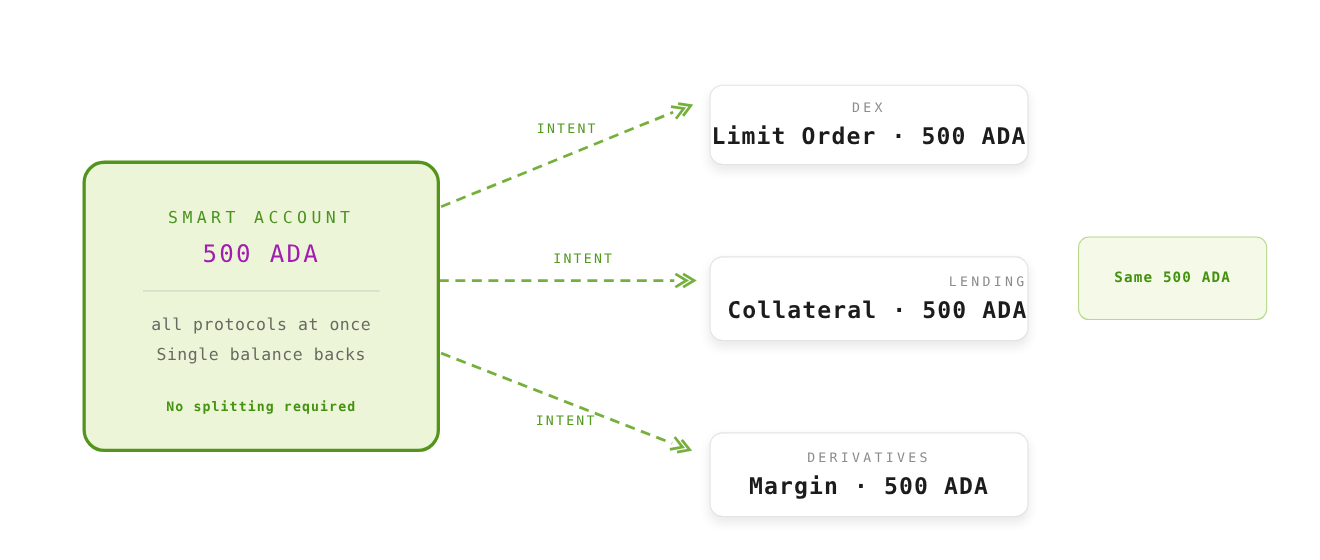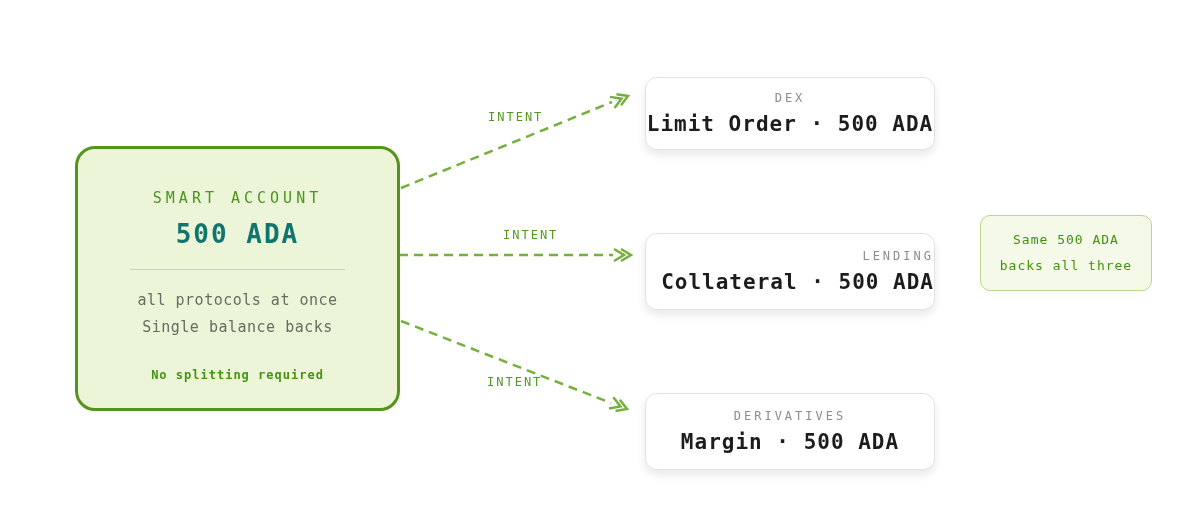--- a/index.html
+++ b/index.html
@@ -32,21 +32,21 @@
     display: flex; flex-direction: column; align-items: center;
     text-align: center;
     margin-top: 26px;
   }
   .smart-card .card-label {
     margin-top: 40px;
     font-size: 15px; letter-spacing: 4px; color: #4c9320;
   }
   .smart-card .card-amount {
     margin-top: 12px;
-    font-size: 26px; font-weight: bold; letter-spacing: 2px; color: #0f766e;
+    font-size: 22px; font-weight: normal; letter-spacing: 2px; color: #a21caf;
   }
   .smart-card .divider {
     margin-top: 20px;
     width: 215px; height: 0;
     border-top: 1px solid #ccd1c3;
   }
   .smart-card .card-desc {
     margin-top: 17px;
     font-size: 15px; line-height: 27px; letter-spacing: 0.5px; color: #676b62;
   }
@@ -82,21 +82,21 @@
   .note-box {
     position: absolute; z-index: 3;
     left: 980px; top: 215px; width: 172px; height: 76px;
     background: #f4fae7;
     border: 1px solid #b8d88d;
     border-radius: 10px;
     display: flex; flex-direction: column; align-items: center; justify-content: center;
     text-align: center;
   }
   .note-box .note-line {
-    font-size: 13px; font-weight: normal; line-height: 26px;
+    font-size: 13px; font-weight: bold; line-height: 26px;
     letter-spacing: 1px; color: #43910f;
   }
 </style>
 </head>
 <body>
 
 <div class="canvas">
 
   <svg class="arrows" viewBox="0 0 1200 509" xmlns="http://www.w3.org/2000/svg" aria-hidden="true">
     <g stroke="#76b03c" stroke-width="2.5" fill="none" stroke-linecap="butt">
@@ -152,16 +152,15 @@
     <div class="proto-detail">Collateral · 500 ADA</div>
   </div>
 
   <div class="proto-box proto-derivatives">
     <div class="proto-category">DERIVATIVES</div>
     <div class="proto-detail">Margin · 500 ADA</div>
   </div>
 
   <div class="note-box">
     <div class="note-line">Same 500 ADA</div>
-    <div class="note-line">backs all three</div>
   </div>
 
 </div>
 
 </body></html>

